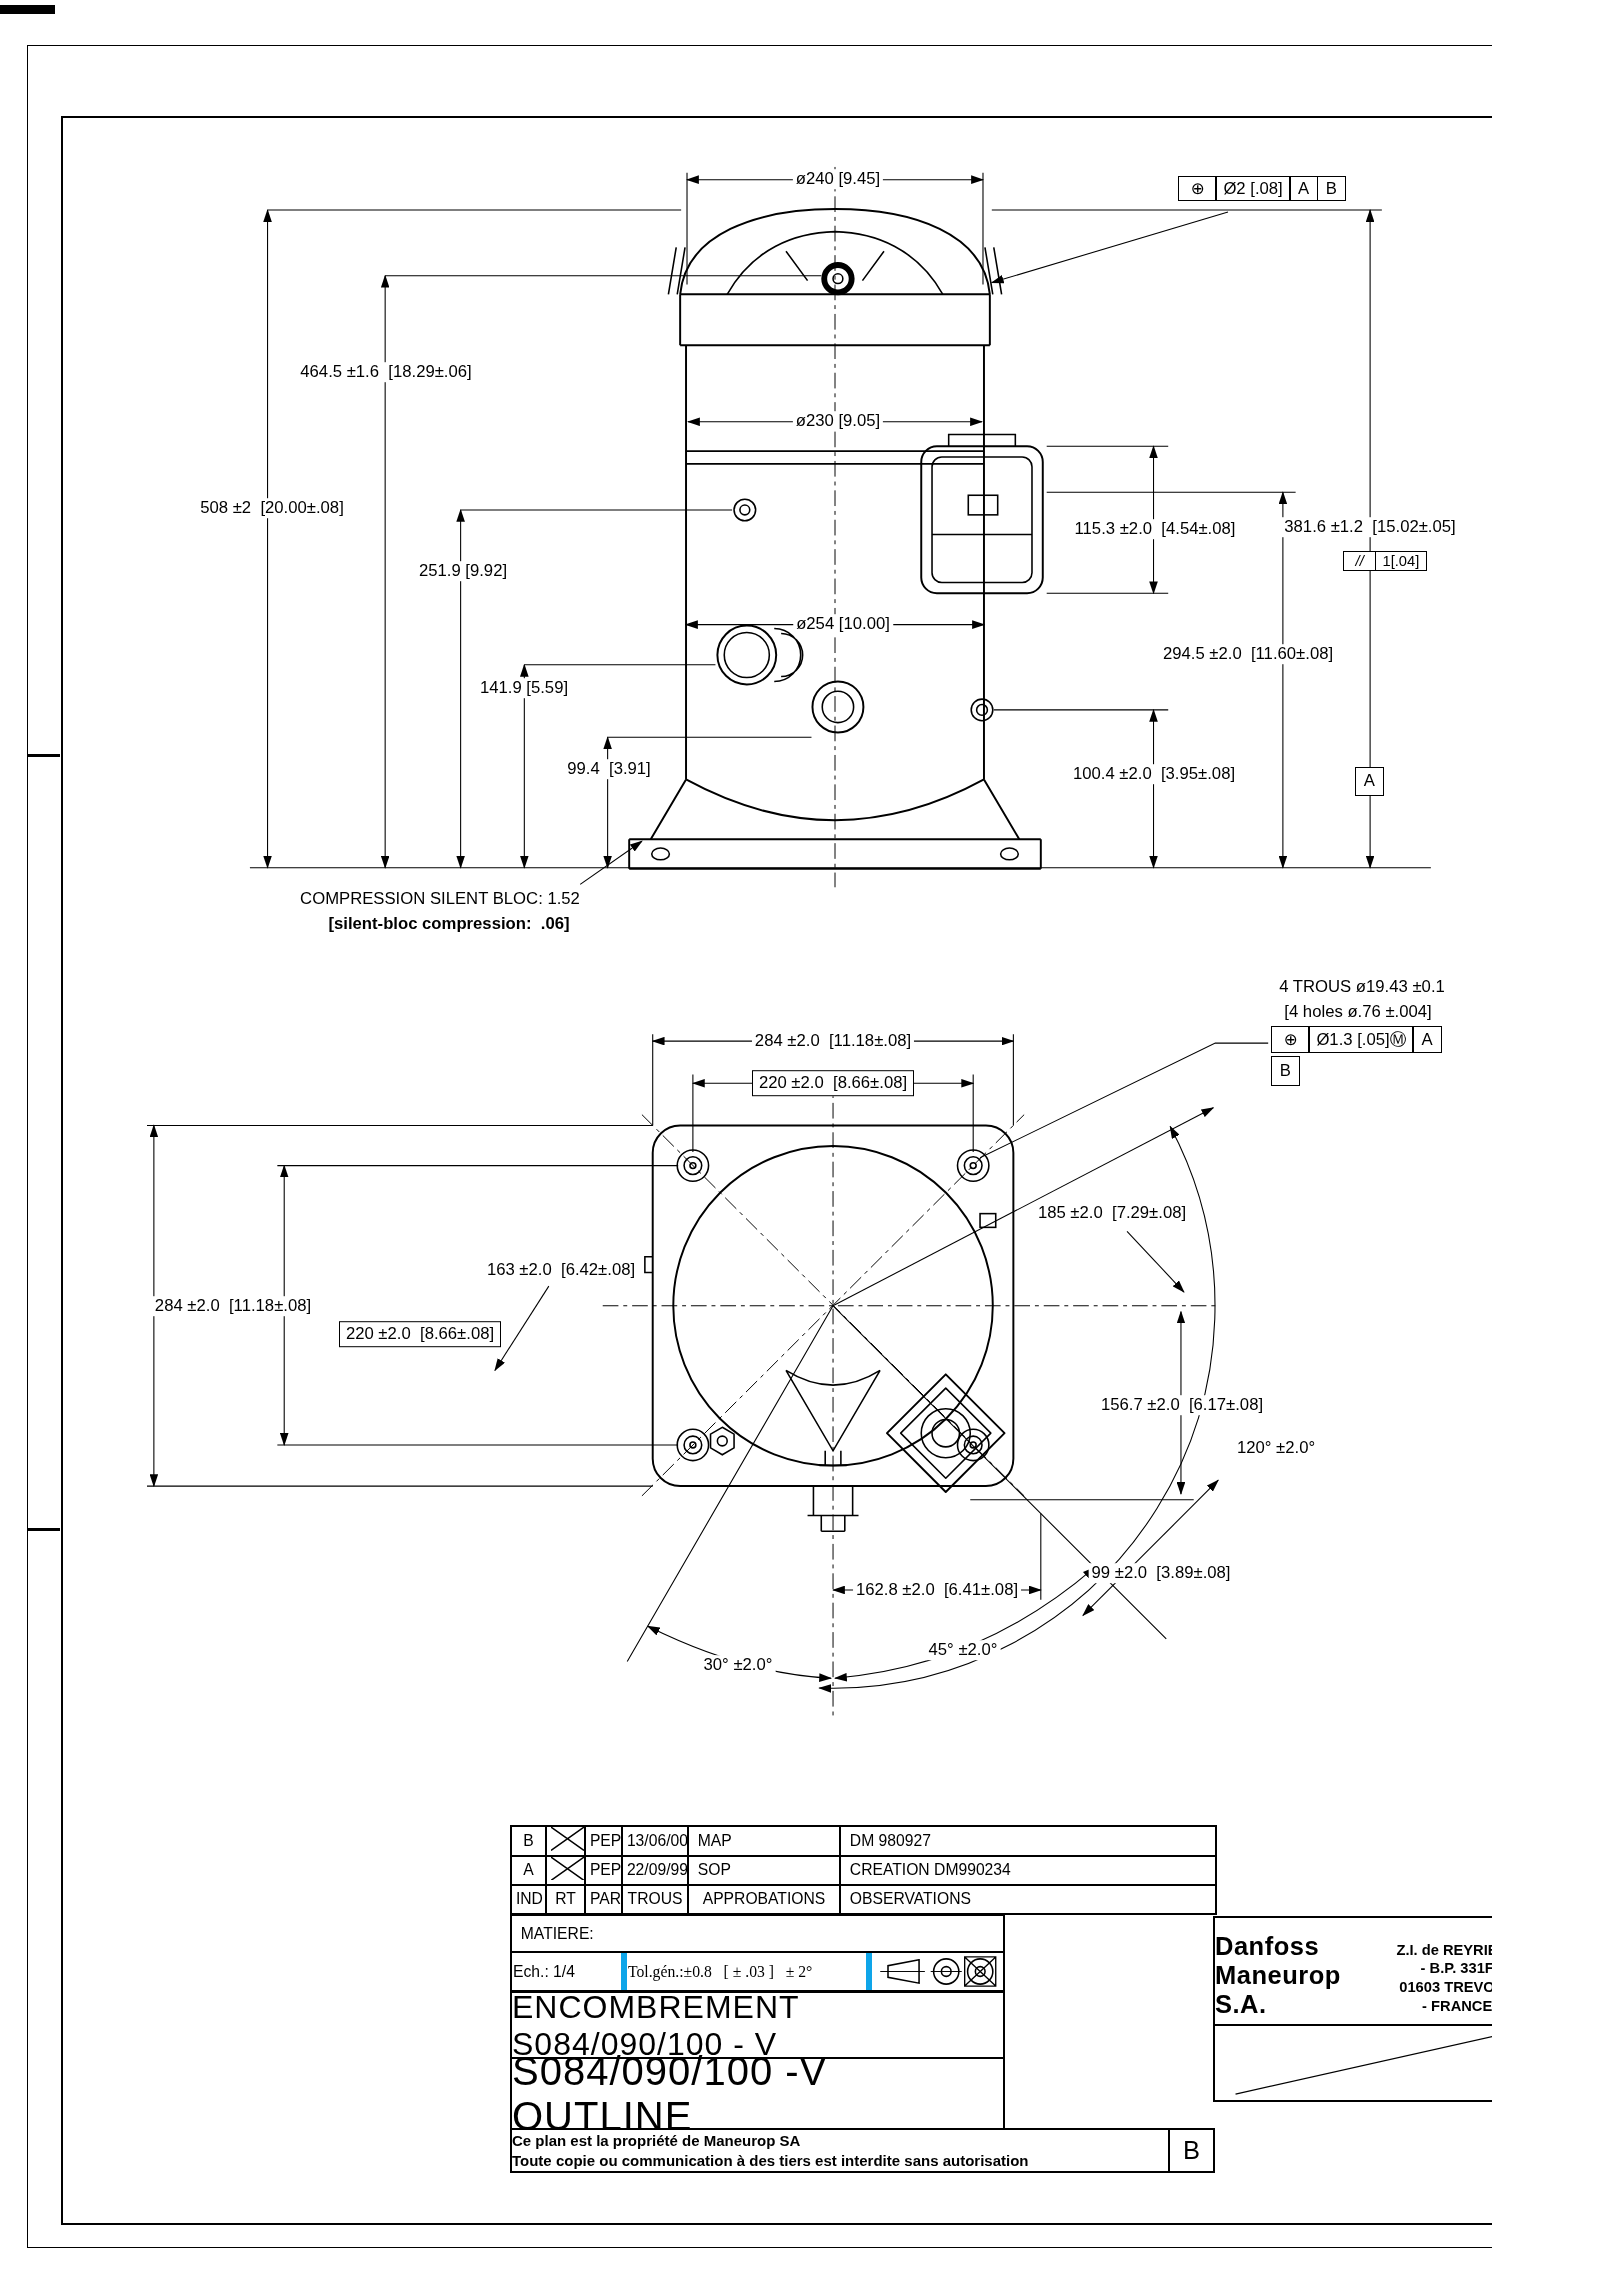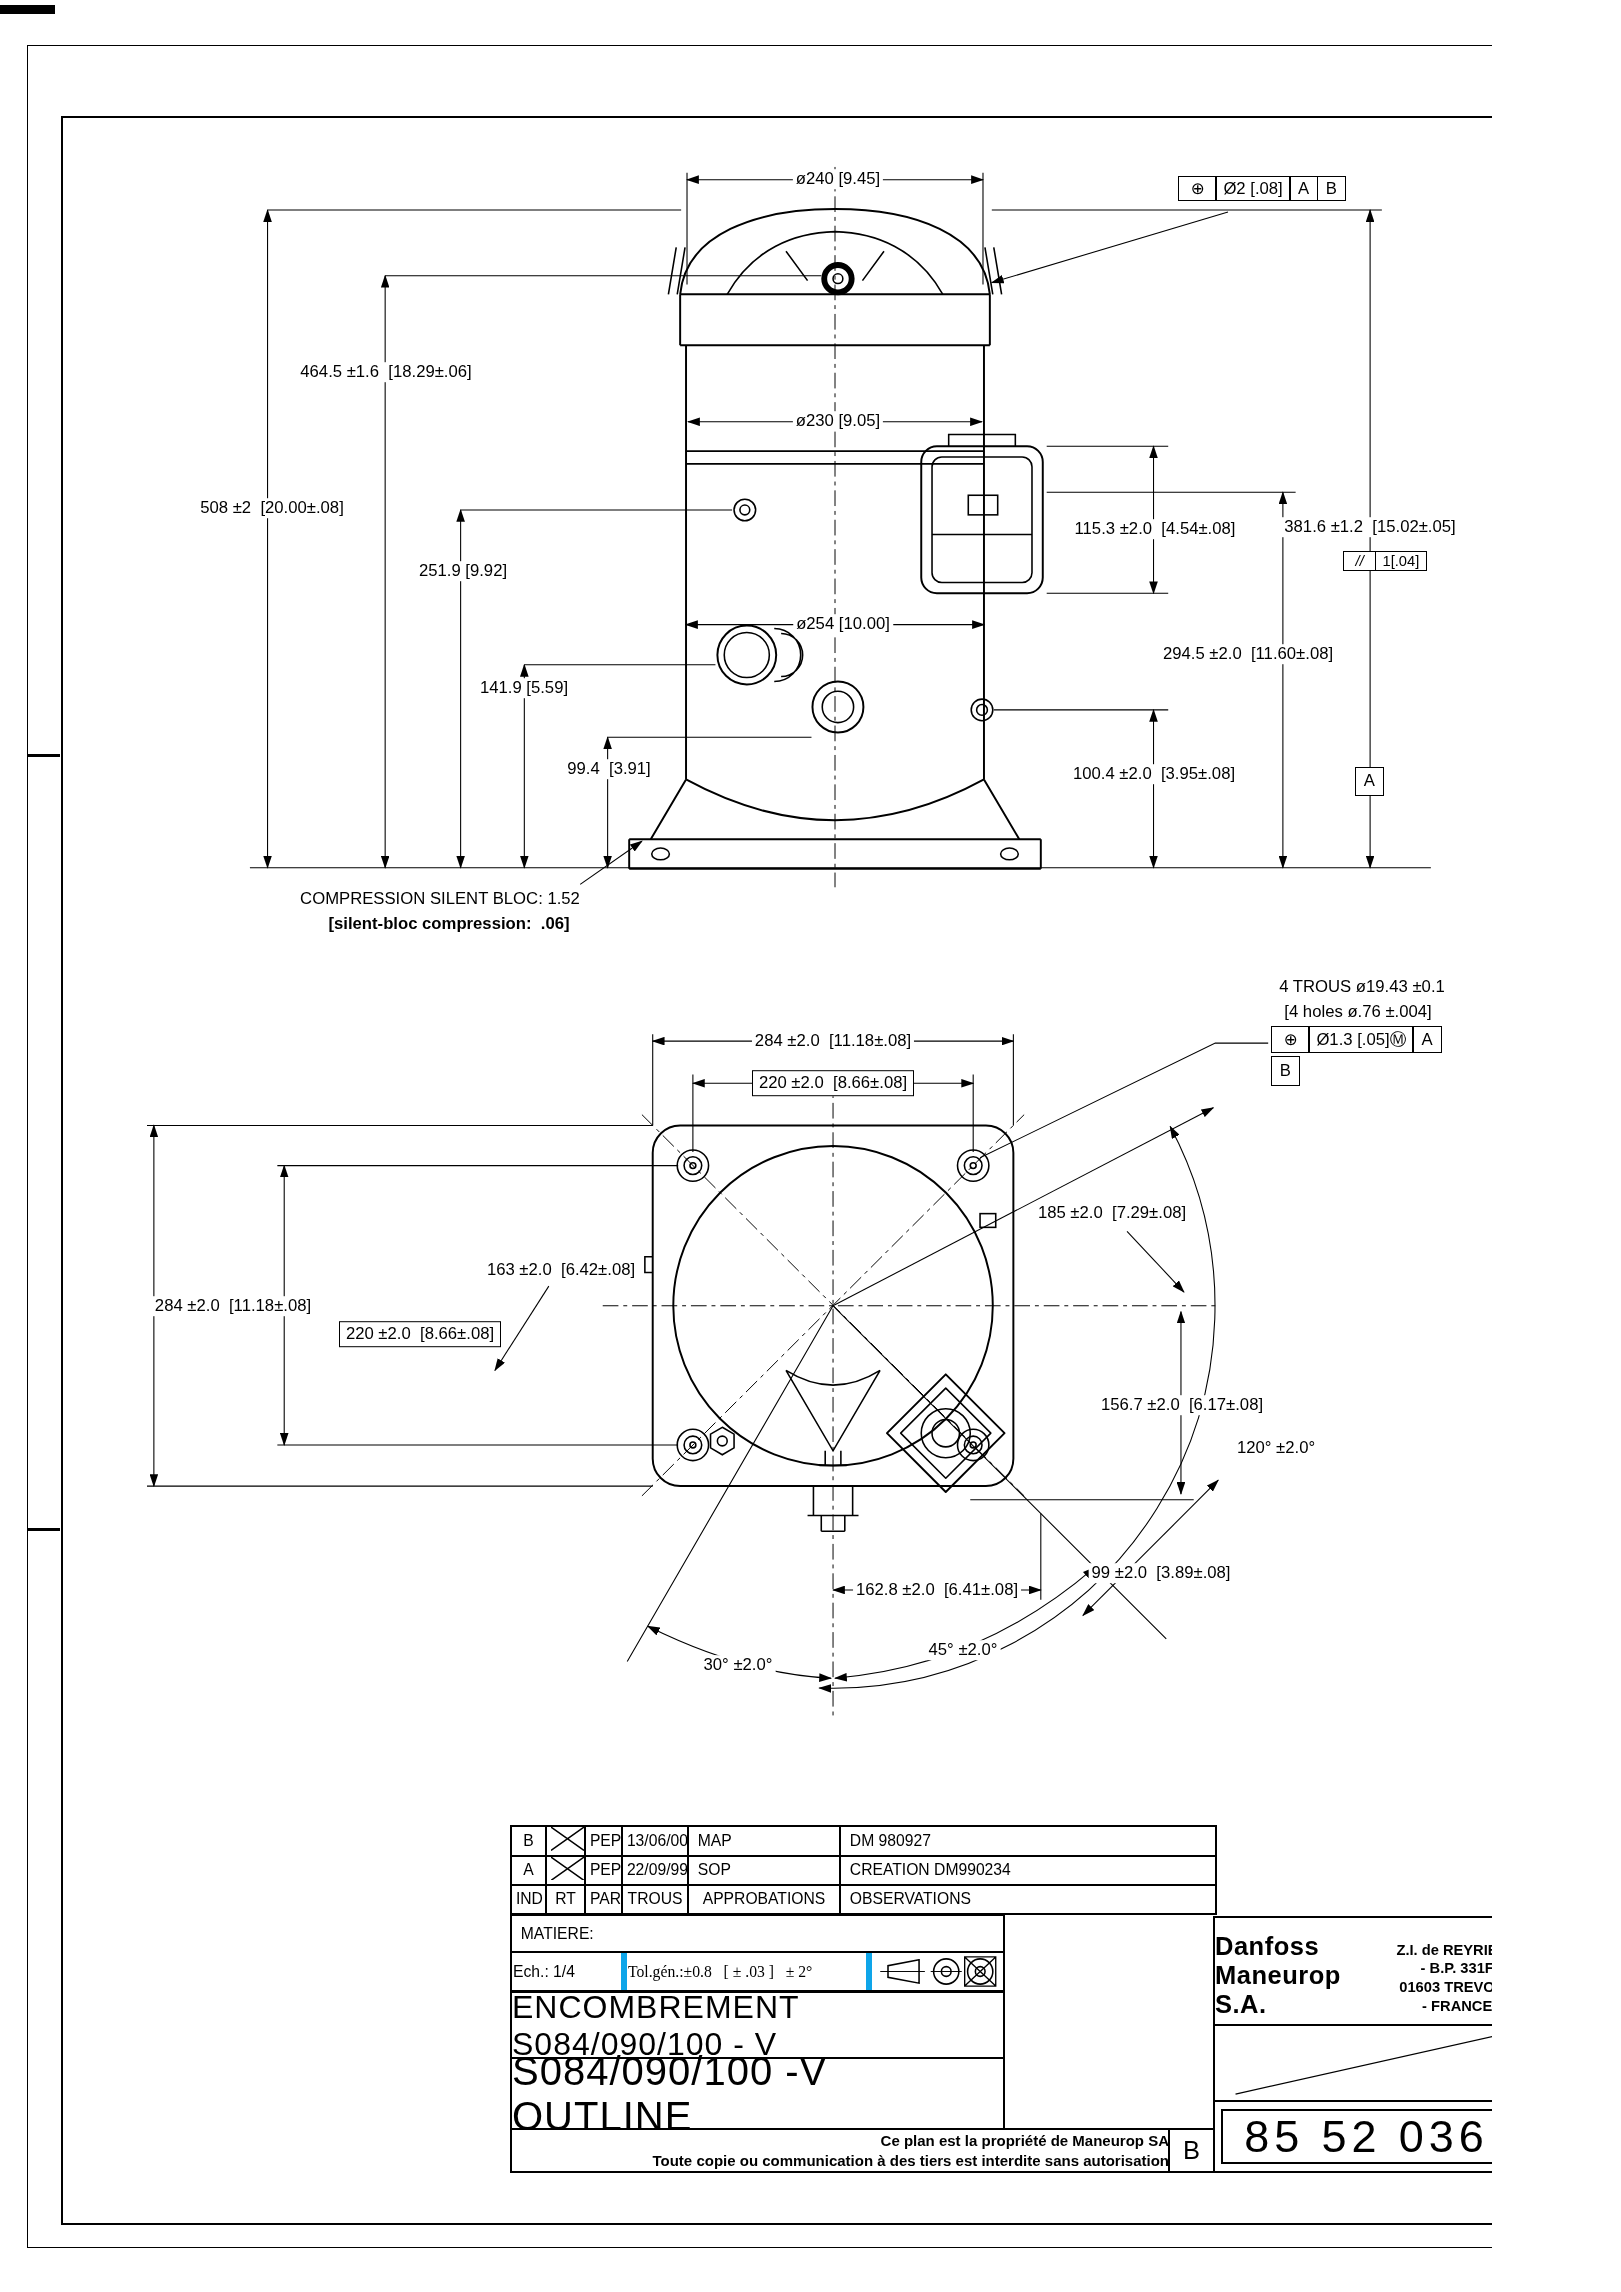--- a/index.html
+++ b/index.html
@@ -30,21 +30,21 @@
   table.rev{position:absolute;border-collapse:collapse;table-layout:fixed;background:#fff;z-index:7;}
   table.rev td{border:2px solid #000;height:26.5px;font-size:15.7px;text-align:center;
        padding:0 3.9px;overflow:hidden;white-space:nowrap;}
   table.rev td.l{text-align:left;padding-left:8.8px;}
   .matiere{display:flex;align-items:center;padding-left:8.8px;font-size:15.7px;}
   .echrow{display:flex;align-items:stretch;}
   .echrow .cell{border-right:6px solid #0ea5e9;display:flex;align-items:center;
        padding-left:1px;font-size:15.7px;white-space:pre;box-sizing:border-box;}
   .titlefr{display:flex;align-items:center;justify-content:center;font-size:32px;letter-spacing:1px;}
   .titleen{display:flex;align-items:center;justify-content:center;font-size:40px;letter-spacing:1px;}
-  .propbox{display:flex;flex-direction:column;align-items:flex-end;justify-content:center;
+  .propbox{display:flex;flex-direction:column;align-items:flex-start;justify-content:center;
        font-size:15px;font-weight:bold;line-height:19.6px;}
   .companybox{display:flex;flex-direction:row;align-items:center;padding-top:8px;}
   .companyname{font-size:25.5px;font-weight:bold;letter-spacing:0.5px;}
   .companyaddr{font-size:14.7px;font-weight:bold;margin-top:5.9px;line-height:18.6px;text-align:center;}
   .numberbox{display:flex;align-items:center;justify-content:center;}
   .numberinner{border:2px solid #000;width:287px;height:51px;display:flex;align-items:center;
        justify-content:center;font-size:45px;letter-spacing:4.9px;}
   .revletter{display:flex;align-items:center;justify-content:center;font-size:25.5px;}
 </style>
 </head>
@@ -346,17 +346,14 @@
       <div>01603 TREVOUX - FRANCE</div>
     </div>
   </div>
 
   <div class="tb" style="left:1213px;top:2024px;width:307px;height:78px;">
     <svg width="303" height="74" viewBox="0 0 309 76">
         <path d="M20,70 L305,6" stroke="#000" stroke-width="1.3"></path>
       </svg>
   </div>
 
-  <div class="tb numberbox" style="left:1213px;top:2100px;width:307px;height:73px;">
-    <div class="numberinner">85 52 036</div>
-  </div>
 </div>
 
 
 </body></html>

